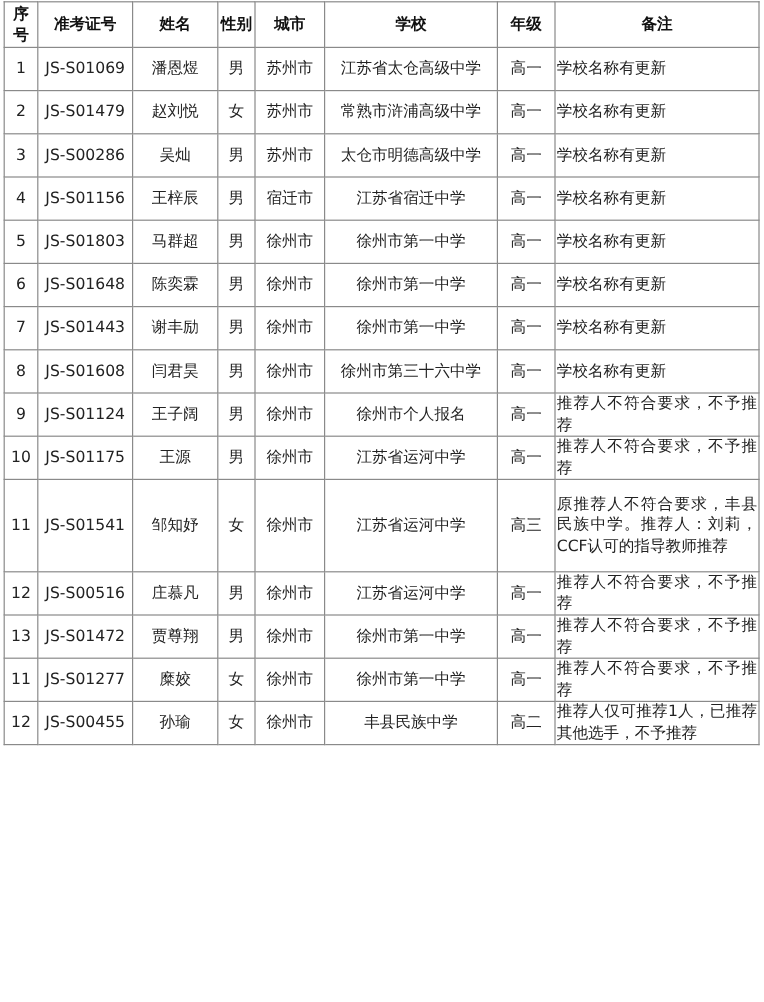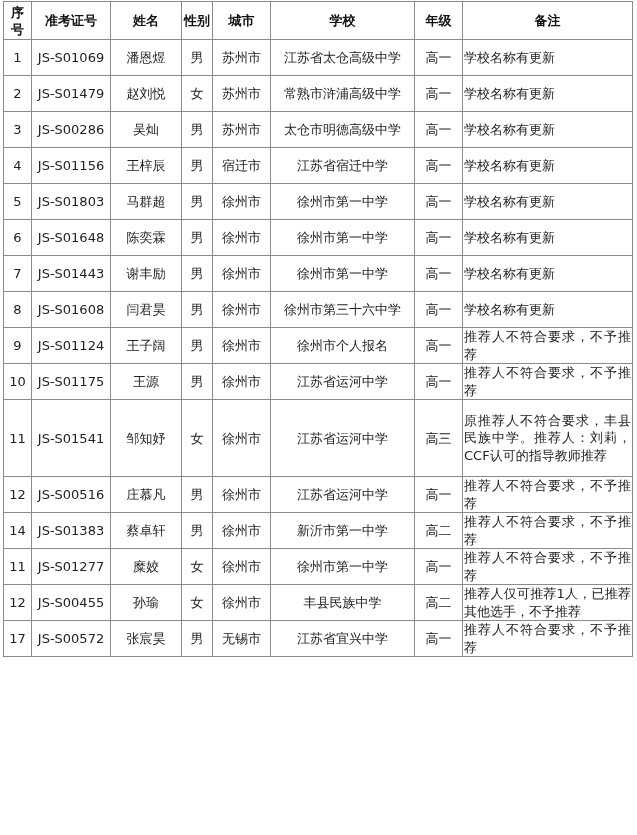--- a/index.html
+++ b/index.html
@@ -161,27 +161,27 @@
         <td>12</td>
         <td>JS-S00516</td>
         <td>庄慕凡</td>
         <td>男</td>
         <td>徐州市</td>
         <td>江苏省运河中学</td>
         <td>高一</td>
         <td class="note">推荐人不符合要求，不予推荐</td>
       </tr>
       <tr>
-        <td>14</td>
-        <td>JS-S01383</td>
-        <td>蔡卓轩</td>
-        <td>男</td>
-        <td>徐州市</td>
-        <td>新沂市第一中学</td>
-        <td>高二</td>
+        <td>13</td>
+        <td>JS-S01472</td>
+        <td>贾尊翔</td>
+        <td>男</td>
+        <td>徐州市</td>
+        <td>徐州市第一中学</td>
+        <td>高一</td>
         <td class="note">推荐人不符合要求，不予推荐</td>
       </tr>
       <tr>
         <td>11</td>
         <td>JS-S01277</td>
         <td>糜姣</td>
         <td>女</td>
         <td>徐州市</td>
         <td>徐州市第一中学</td>
         <td>高一</td>
@@ -189,25 +189,15 @@
       </tr>
       <tr>
         <td>12</td>
         <td>JS-S00455</td>
         <td>孙瑜</td>
         <td>女</td>
         <td>徐州市</td>
         <td>丰县民族中学</td>
         <td>高二</td>
         <td class="note">推荐人仅可推荐1人，已推荐其他选手，不予推荐</td>
-      </tr>
-      <tr>
-        <td>17</td>
-        <td>JS-S00572</td>
-        <td>张宸昊</td>
-        <td>男</td>
-        <td>无锡市</td>
-        <td>江苏省宜兴中学</td>
-        <td>高一</td>
-        <td class="note">推荐人不符合要求，不予推荐</td>
       </tr>
     </tbody>
 </table>
 
 </body></html>

